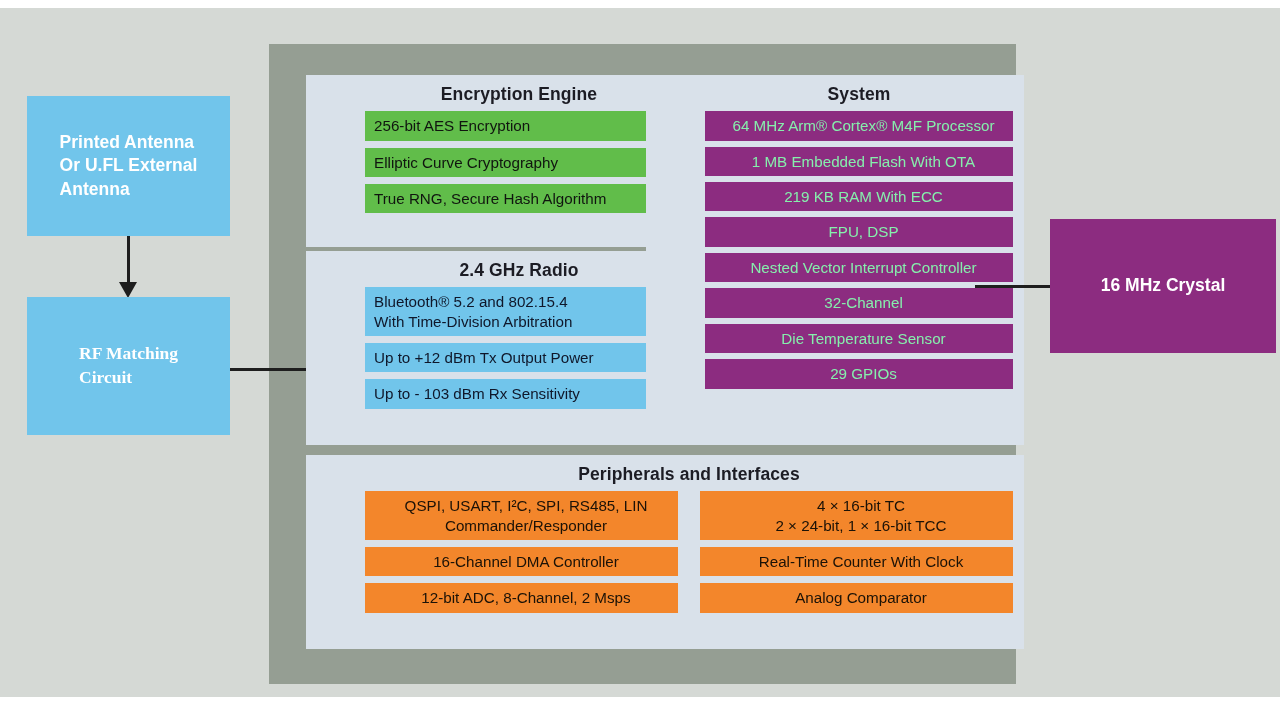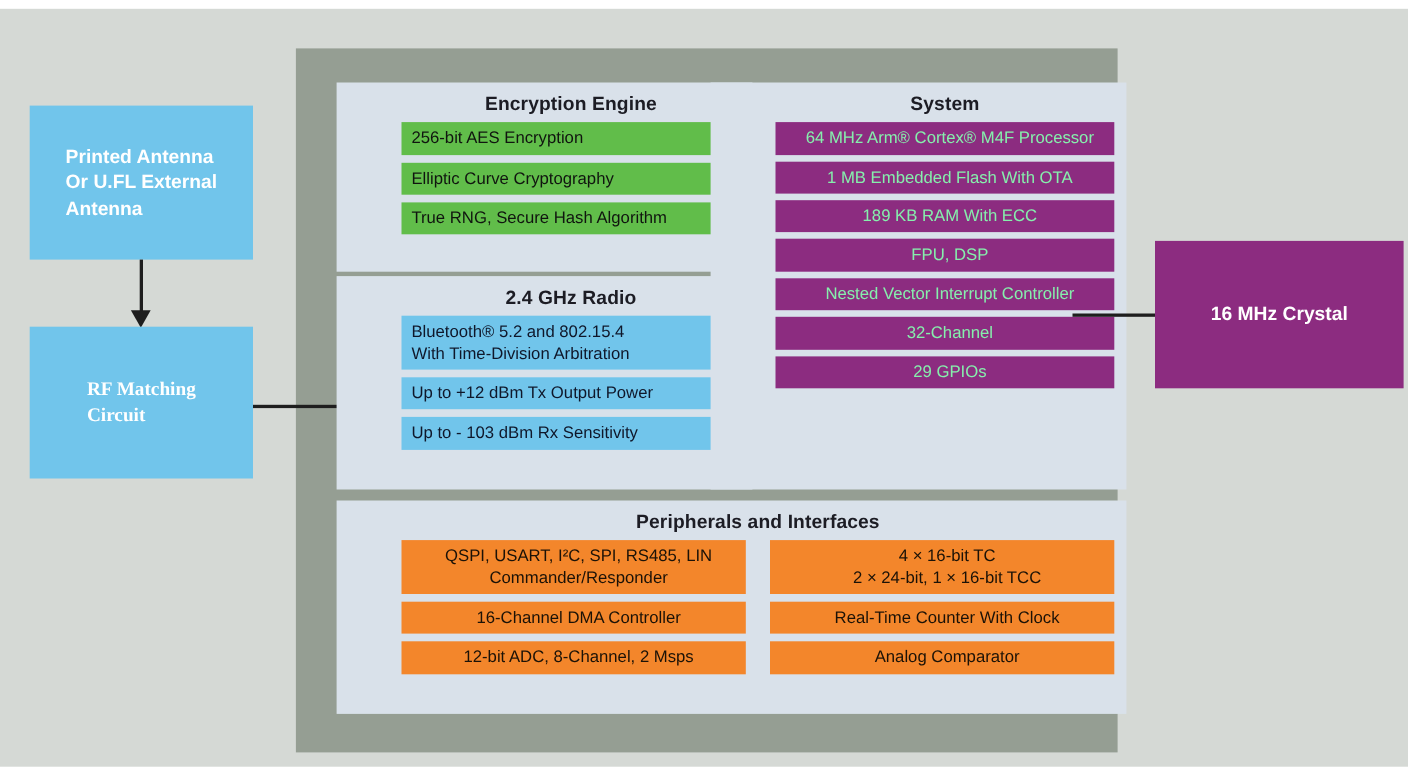--- a/index.html
+++ b/index.html
@@ -214,24 +214,25 @@
         <div class="item blue">Up to +12 dBm Tx Output Power</div>
         <div class="item blue">Up to - 103 dBm Rx Sensitivity</div>
       </div>
     </div>
 
     <div class="panel" id="panel-system">
       <div class="panel-title">System</div>
       <div class="items">
         <div class="item purple">64 MHz Arm® Cortex® M4F Processor</div>
         <div class="item purple">1 MB Embedded Flash With OTA</div>
-        <div class="item purple">189 KB RAM With ECC</div>
+        <div class="item purple">219 KB RAM With ECC</div>
         <div class="item purple">FPU, DSP</div>
         <div class="item purple">Nested Vector Interrupt Controller</div>
         <div class="item purple">32-Channel</div>
+        <div class="item purple">Die Temperature Sensor</div>
         <div class="item purple">29 GPIOs</div>
       </div>
     </div>
 
     <div class="conn" id="conn-chip-crystal"></div>
 
     <div class="sbox" id="box-crystal">
       <span>16 MHz Crystal</span>
     </div>
 

